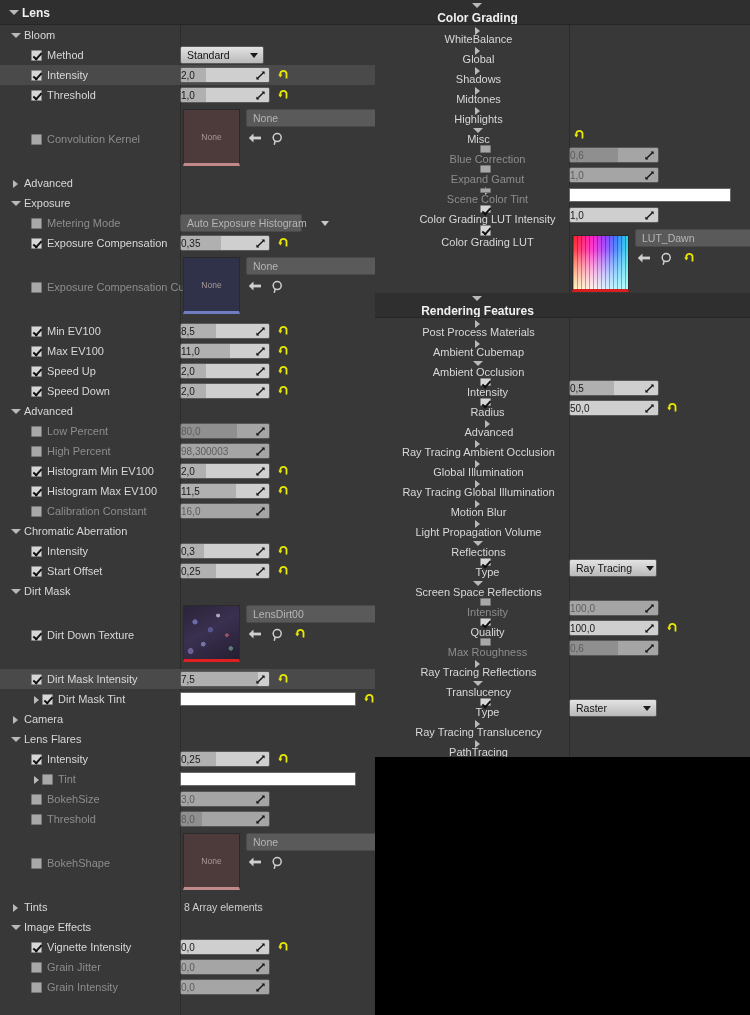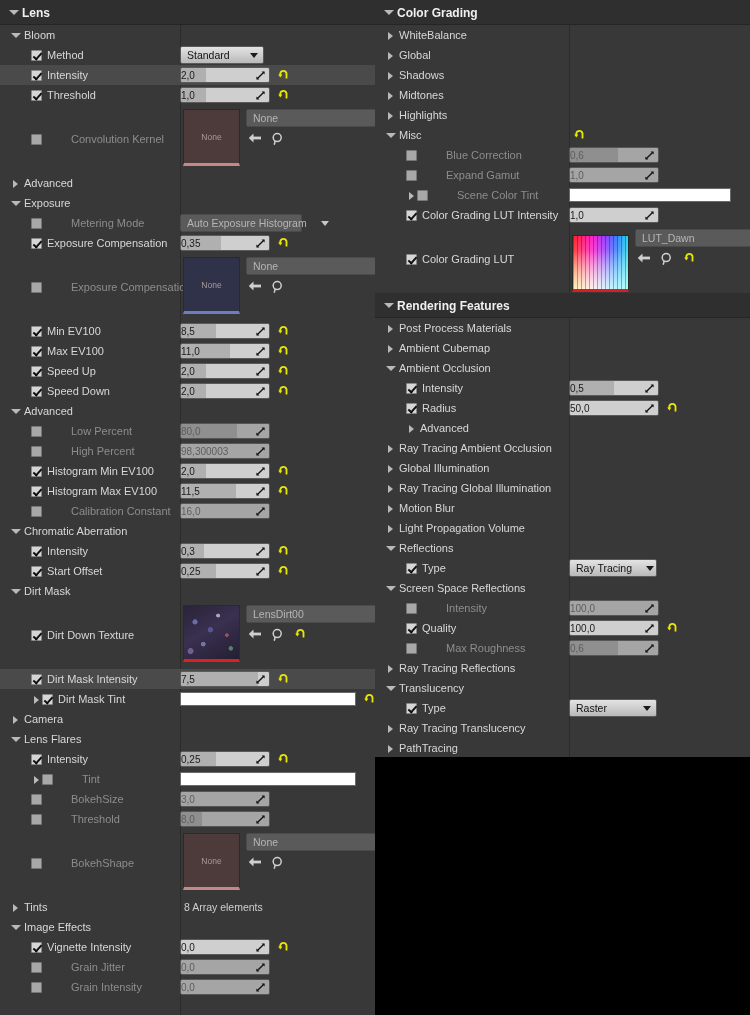--- a/index.html
+++ b/index.html
@@ -35,21 +35,21 @@
     background: #2f2f2f;
     font-weight: bold;
     font-size: 11.5px;
     color: #f0f0f0;
     height: 25px;
   }
   .row.cat.big { font-size: 12px; }
 
   .namecell { position: relative; height: 100%; display: flex; align-items: center; }
   #panel-left  .namecell { width: 180px; }
-  #panel-right .namecell { width: 194px; }
+  #panel-right .namecell { width: 194px; flex-direction: column; }
   .valcell { position: relative; height: 100%; display: flex; align-items: center; flex: 1; }
 
   
   .i0 { padding-left: 8px; }
   .i1 { padding-left: 10px; }
   .i2 { padding-left: 31px; }
 
   
   .tri { display: inline-block; width: 11px; min-width: 11px; height: 11px; position: relative; }
   .tri.closed::before {
@@ -84,21 +84,21 @@
   }
   .cb.off { background: #a8a8a8; border-color: #777; }
   .cb.on::after {
     content: "";
     position: absolute; left: 3px; top: 0px;
     width: 3px; height: 7px;
     border: solid #111; border-width: 0 2px 2px 0;
     transform: rotate(42deg);
   }
   .lbl { margin-left: 0; }
-  .dim { color: #8d8d8d; margin-left: 24px; }
+  .dim { color: #8d8d8d; }
   .lbl-ml { margin-left: 3px; }
 
   
   .numfield {
     position: relative;
     height: 16px;
     width: 90px;
     background: linear-gradient(to right, #b0b0b0 var(--fill,30%), #cfcfcf var(--fill,30%));
     border: 1px solid #5a5a5a;
     border-radius: 2px;

